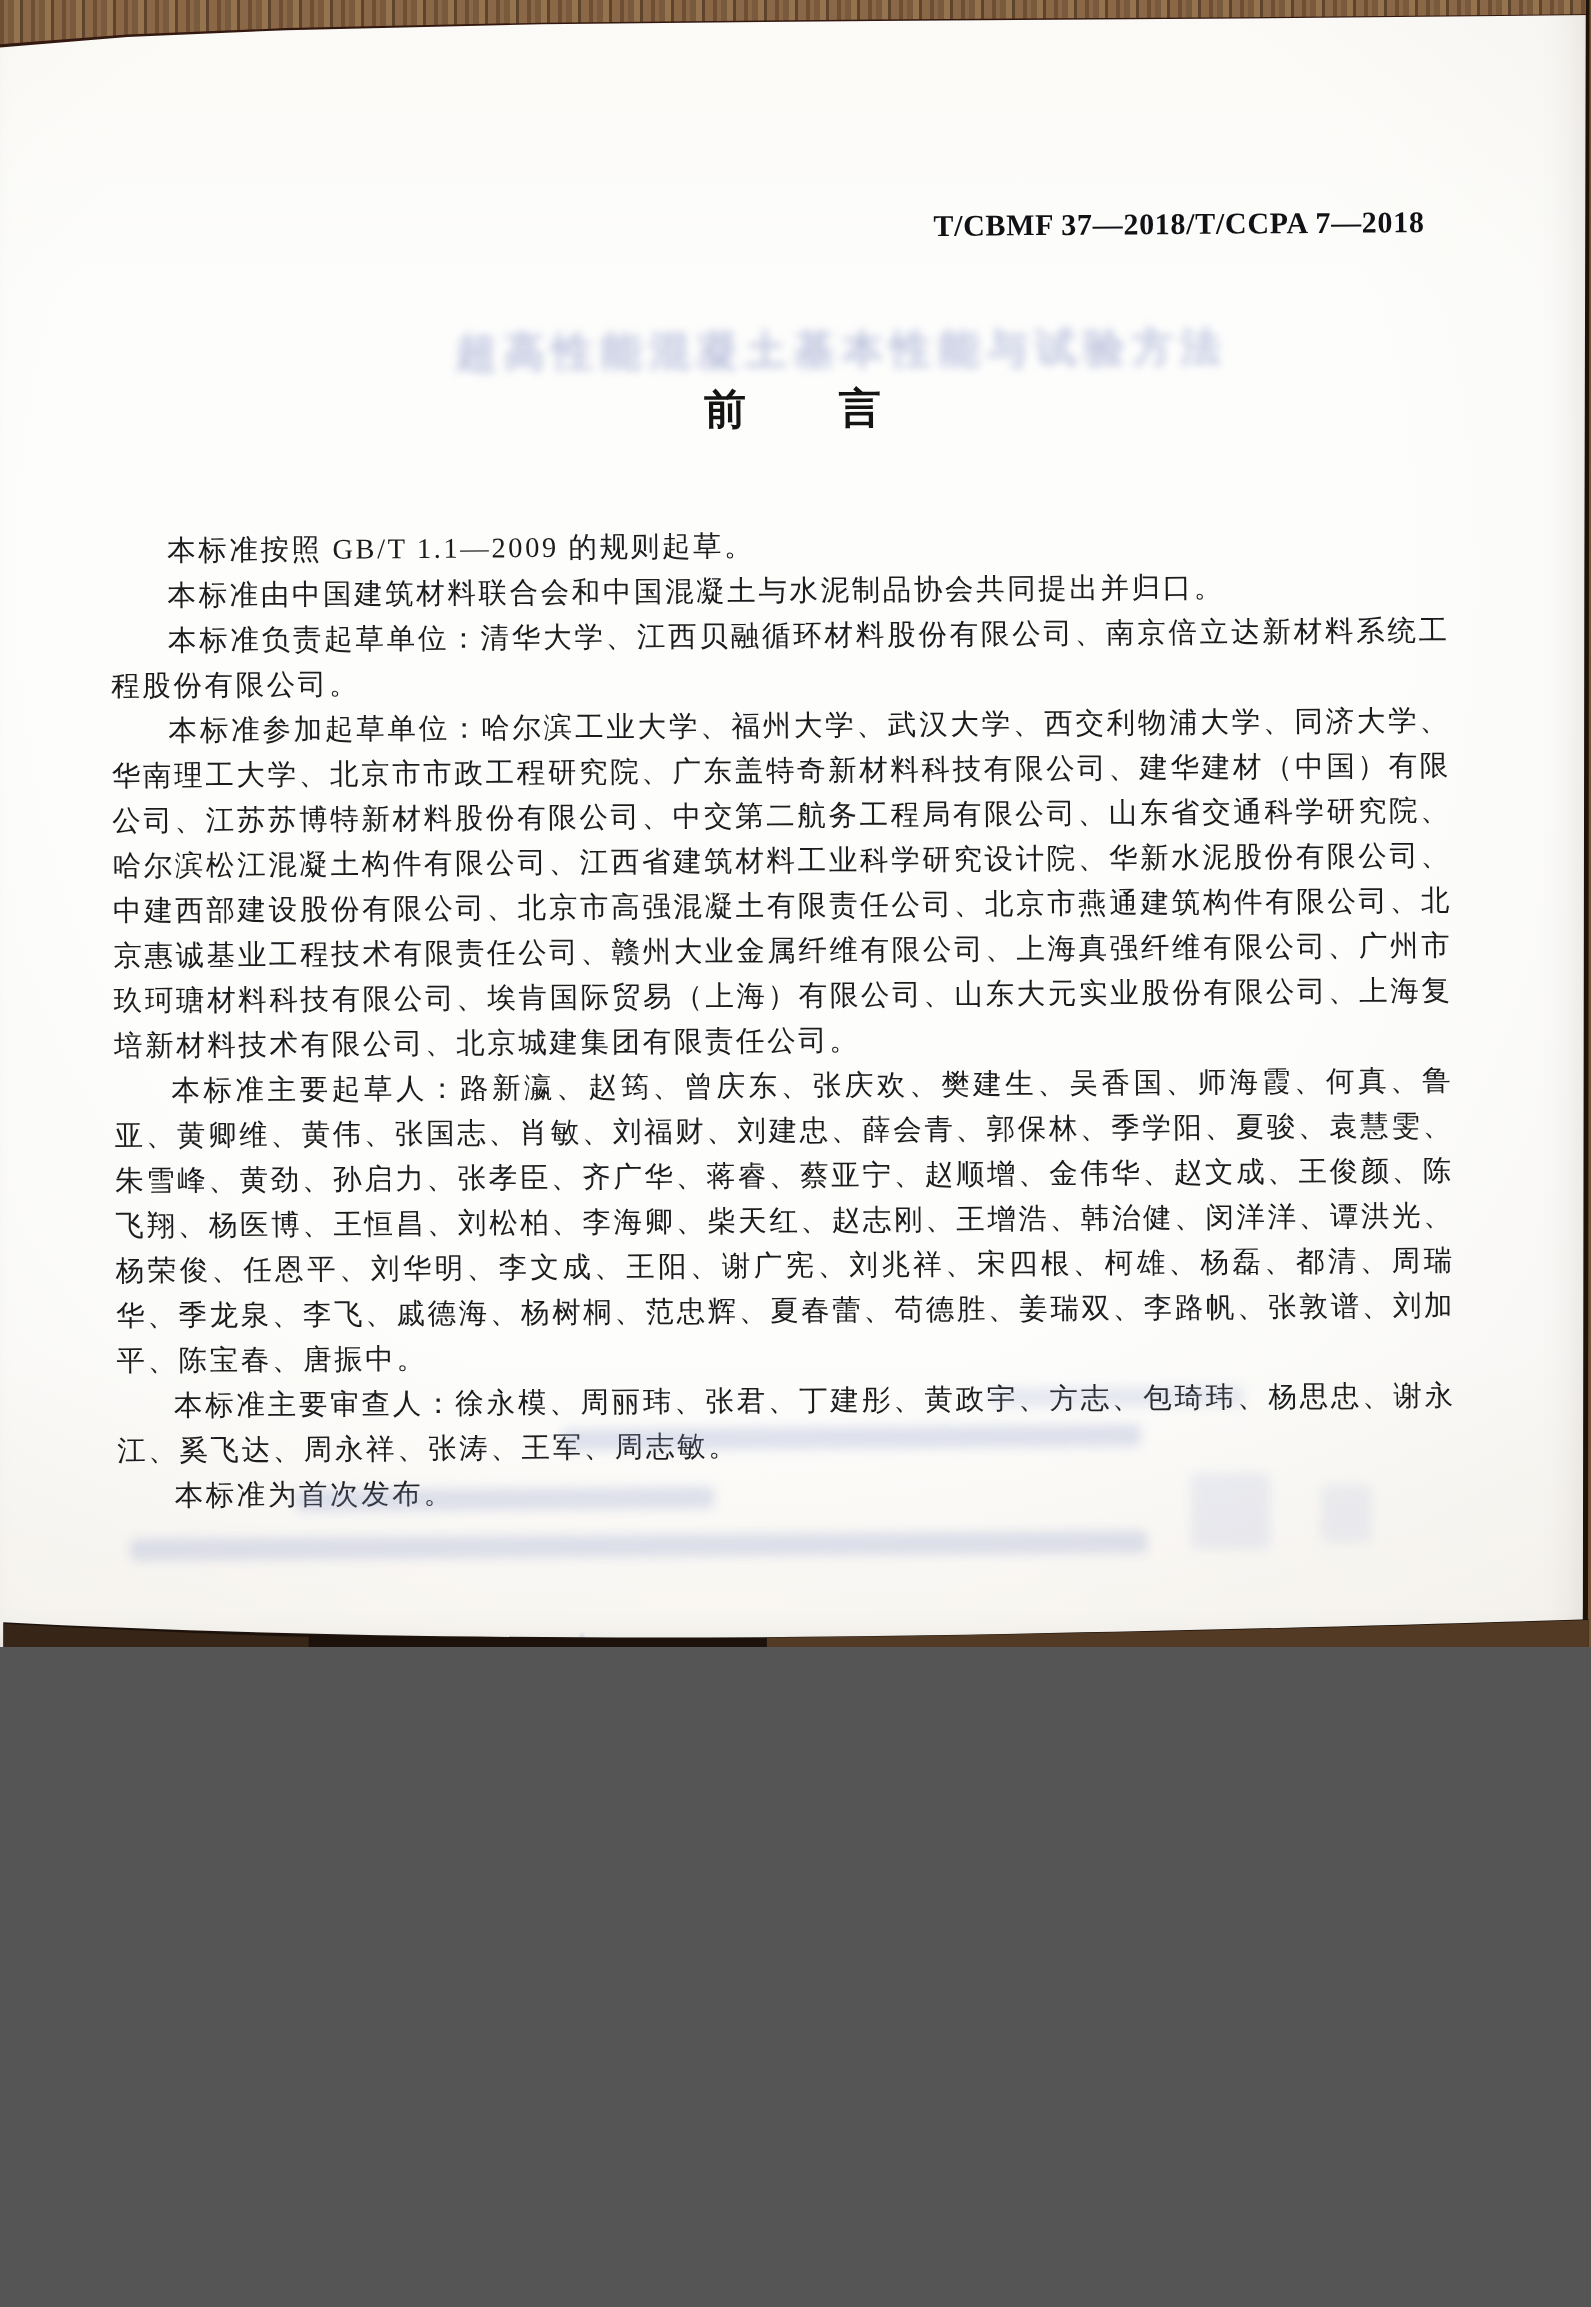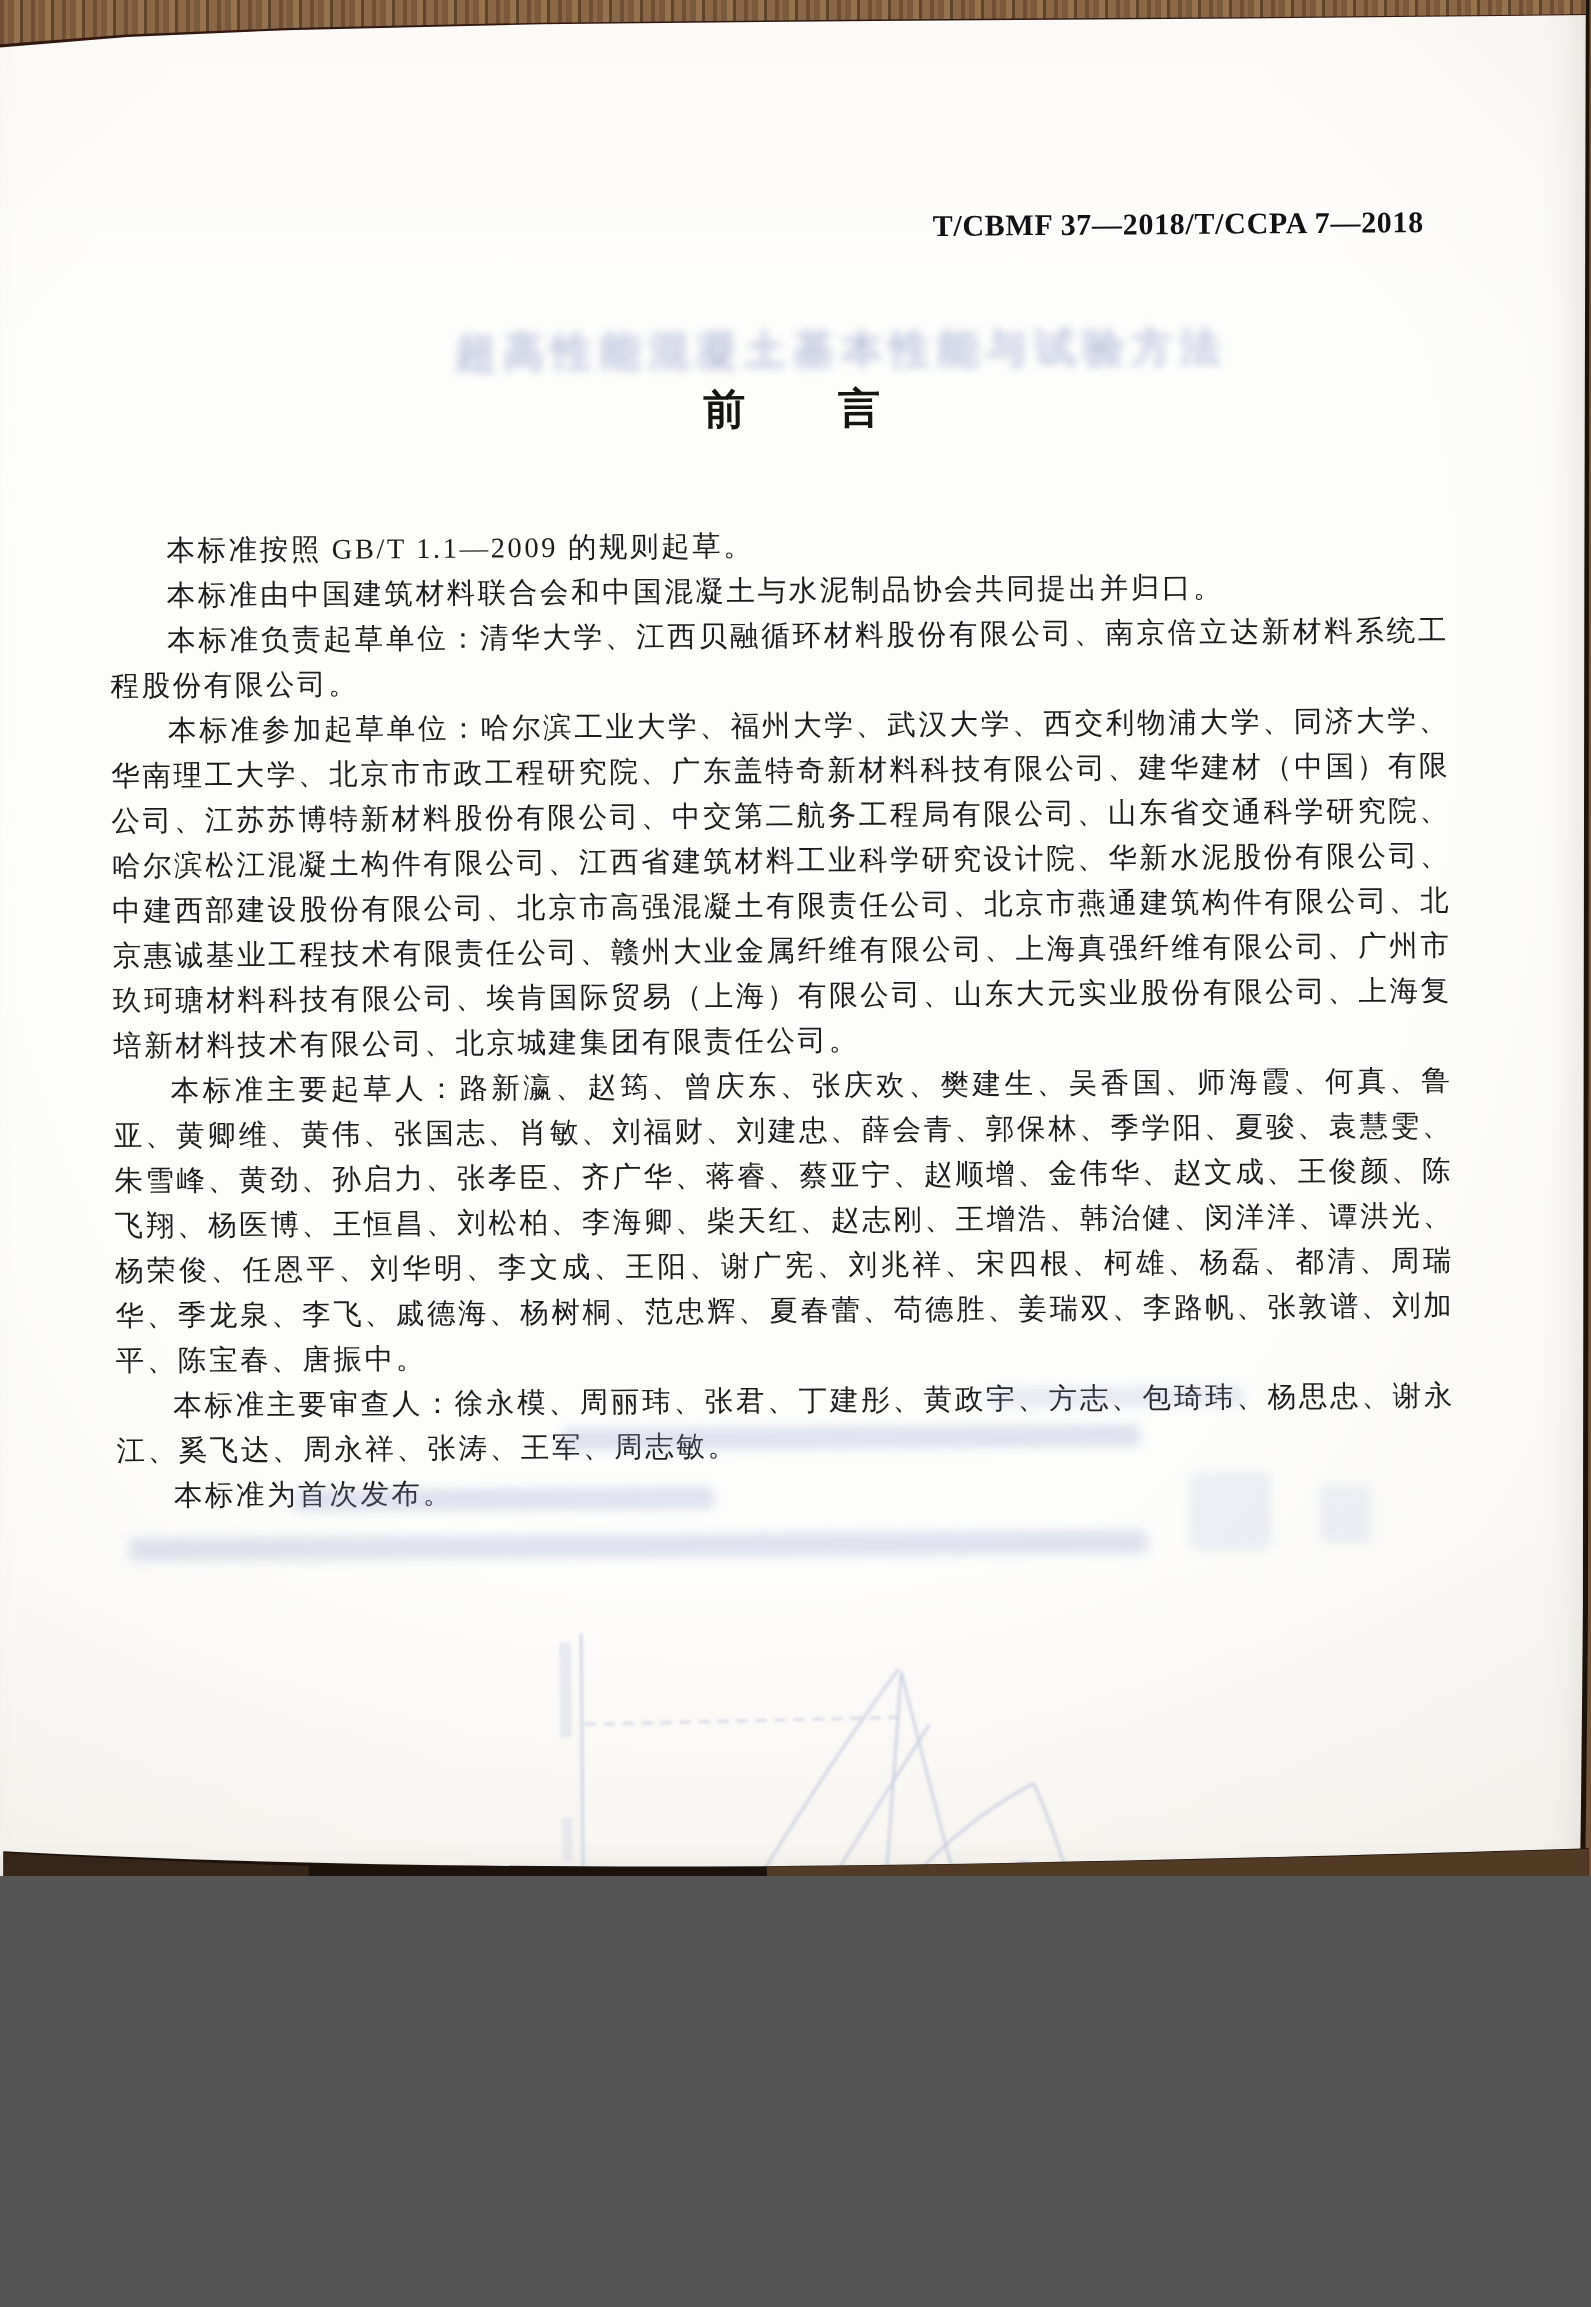--- a/index.html
+++ b/index.html
@@ -1,17 +1,17 @@
 <!DOCTYPE html>
 <html style="font-size:11.7px"><head>
 <meta charset="utf-8">
 <style>
   html,body { margin:0; padding:0; background:#555; }
   .page {
-    position:relative; width:1592px; height:1876px; overflow:hidden;
+    position:relative; width:1592px; height:1647px; overflow:hidden;
     background:
       radial-gradient(ellipse at 45% 35%, rgba(255,255,255,0) 55%, rgba(180,170,150,0.10) 100%),
       linear-gradient(180deg, #fbfaf7 0%, #fdfdfc 18%, #fdfdfc 82%, #faf8f4 100%);
     font-family:"Liberation Serif","DejaVu Serif",serif;
     color:#1c1c1e;
     box-shadow: inset -34px 0 51px -35px rgba(60,40,20,0.18), inset 0 -25px 44px -32px rgba(60,40,20,0.15);
   }
   .content { position:absolute; inset:0; transform:rotate(-0.45deg); transform-origin:50% 40%; }
 
   

